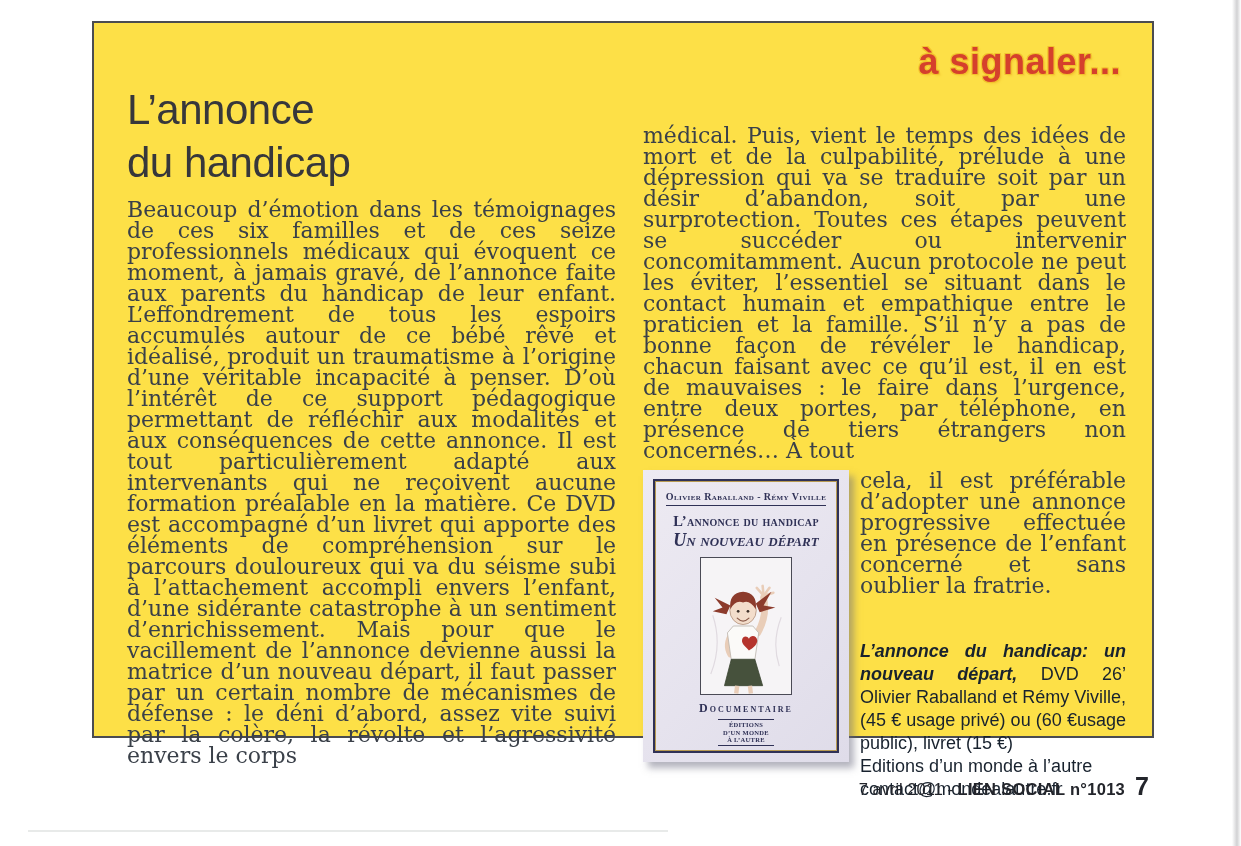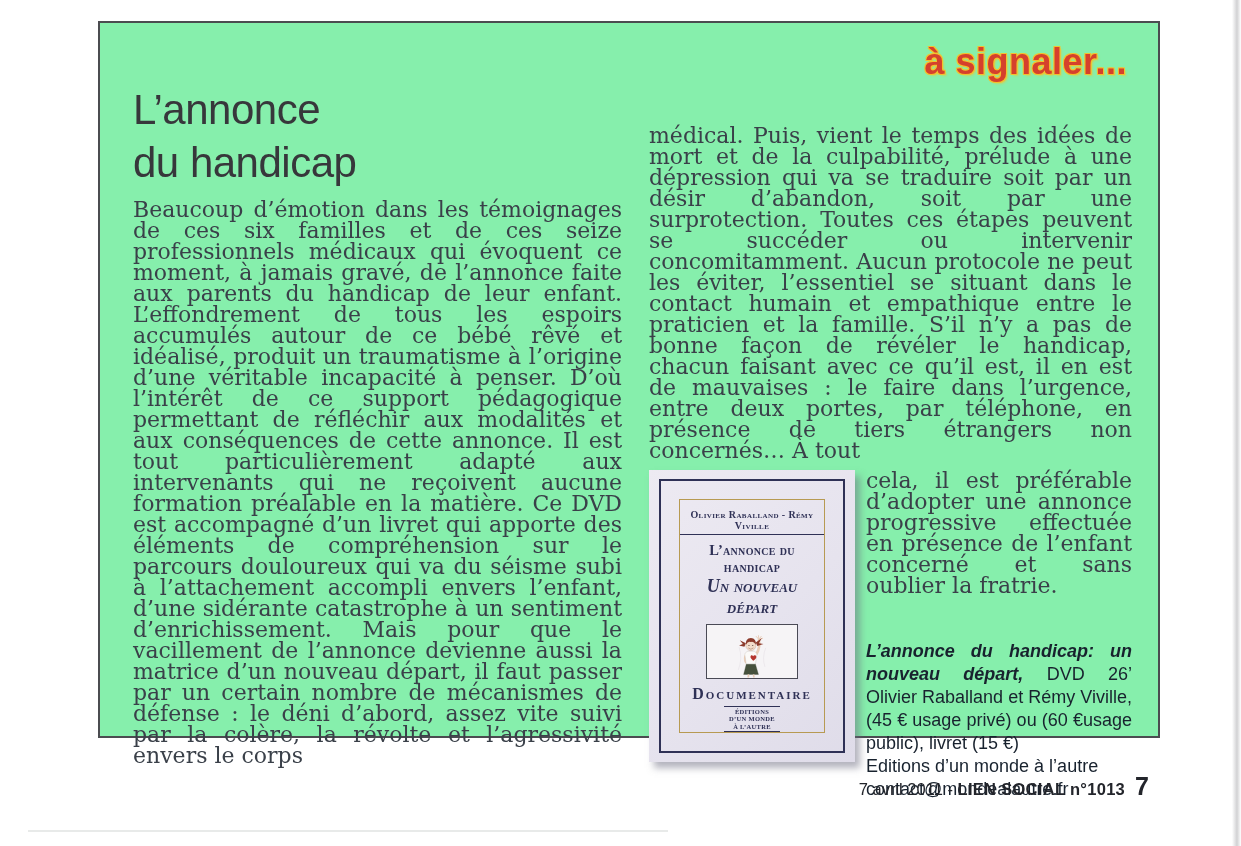--- a/index.html
+++ b/index.html
@@ -16,22 +16,22 @@
     position:absolute; top:0; right:0; width:9px; height:100%;
     background:linear-gradient(to right, rgba(0,0,0,0), rgba(140,140,145,.40) 55%, #ffffff);
   }
   .scan-smear {
     position:absolute; left:28px; bottom:14px; width:640px; height:2px;
     background:rgba(110,125,120,.16);
   }
 
   
   .content-box {
-    position:absolute; left:98px; top:21px; width:1062px; height:717px;
-    background:#86efac;
+    position:absolute; left:92px; top:21px; width:1062px; height:717px;
+    background:#fde047;
     border:2px solid #4b4c50;
   }
 
   .section-label {
     position:absolute; top:18px; right:31px;
     font-size:36px; font-weight:bold; letter-spacing:.5px;
     color:#d5402c;
     text-shadow:
       1px 1px 0 #f2c22d, -1px -1px 0 #f2c22d,
       1px -1px 0 #f2c22d, -1px 1px 0 #f2c22d,
@@ -58,41 +58,41 @@
   .media-row { display:flex; margin-top:9px; }
   .beside { flex:1; margin-left:11px; min-width:0; }
 
   
   .dvd {
     flex:0 0 auto; width:206px; height:292px;
     background:linear-gradient(135deg,#edeaf2 0%,#e6e3ee 55%,#dfdce9 100%);
     box-shadow:5px 6px 7px rgba(105,105,125,.50);
     padding:9px 10px;
   }
-  .dvd-frame { height:100%; border:2px solid #2f3156; padding:18px; }
+  .dvd-frame { height:100%; border:2px solid #2f3156; padding:0; }
   .dvd-inner {
     height:100%; border:1px solid #b79a52;
     display:flex; flex-direction:column; align-items:center;
     text-align:center;
     font-family:"Liberation Serif","DejaVu Serif",serif;
     color:#2f3156;
   }
   .dvd-authors {
     margin-top:9px; font-size:10px; font-weight:bold;
     font-variant:small-caps; letter-spacing:.4px;
     padding-bottom:3px; border-bottom:1px solid #2f3156;
   }
   .dvd-title { margin-top:7px; font-size:14.5px; font-weight:bold; font-variant:small-caps; letter-spacing:.3px; }
   .dvd-subtitle { font-size:18px; font-weight:bold; font-style:italic; font-variant:small-caps; }
   .dvd-art {
     width:92px; height:138px; margin-top:6px;
     border:1px solid #4a4a55; background:#f6f4f6; overflow:hidden;
   }
   .dvd-art svg { display:block; width:100%; height:100%; }
-  .dvd-genre { margin-top:6px; font-size:16px; font-weight:bold; font-variant:small-caps; letter-spacing:2px; }
+  .dvd-genre { margin-top:6px; font-size:12px; font-weight:bold; font-variant:small-caps; letter-spacing:2px; }
   .dvd-pub {
     margin-top:3px; font-size:6.5px; line-height:7.5px; font-weight:bold;
     text-transform:uppercase; letter-spacing:.3px;
     border-top:1px solid #2f3156; border-bottom:1px solid #2f3156;
     padding:1px 5px;
   }
 
   
   .caption {
     margin-top:44px;

